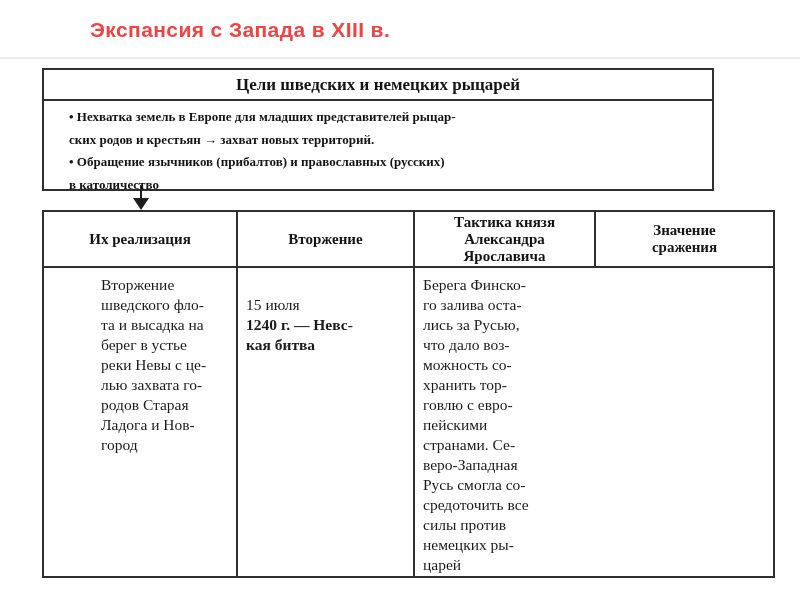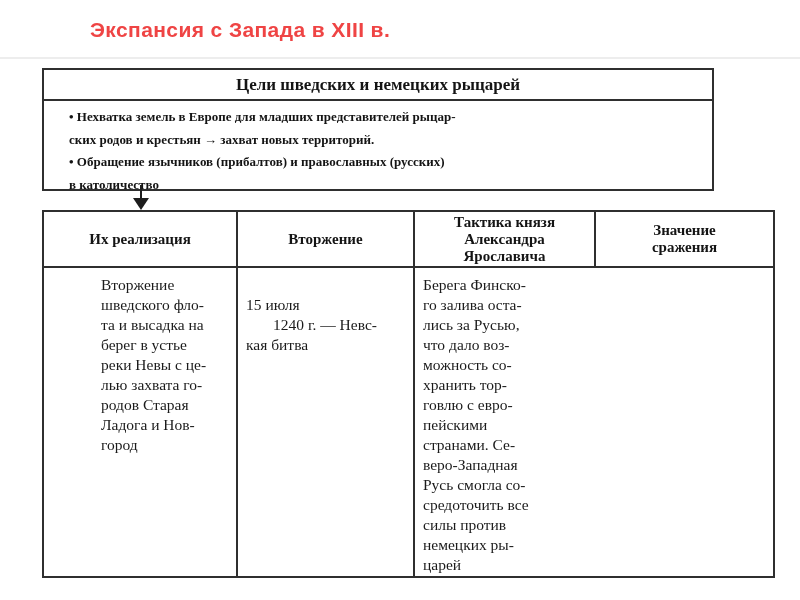--- a/index.html
+++ b/index.html
@@ -55,21 +55,21 @@
     font-weight:bold;font-size:15px;line-height:17px;color:#141414;
     white-space:pre-line;
   }
   .td{
     box-sizing:border-box;padding:7px 4px 0 8px;
     font-size:15.5px;line-height:20px;white-space:pre-line;color:#1b1b1b;
   }
   .td.c1{padding-left:17px;margin-left:40px;}
   .bleft{border-left:2px solid #2f2f2f;}
   .battle-date{display:block;}
-  .battle-name{font-weight:normal;white-space:pre-line;margin-left:27px;}
+  .battle-name{font-weight:bold;white-space:pre-line;}
 </style>
 </head>
 <body>
 
 <div class="scan-artifact" style="left:0;top:57px;width:800px;opacity:.5;"></div>
 
 <div class="page-title">Экспансия с Запада в XIII в.</div>
 
 <div class="goals-box">
   <div class="goals-header">Цели шведских и немецких рыцарей</div>

